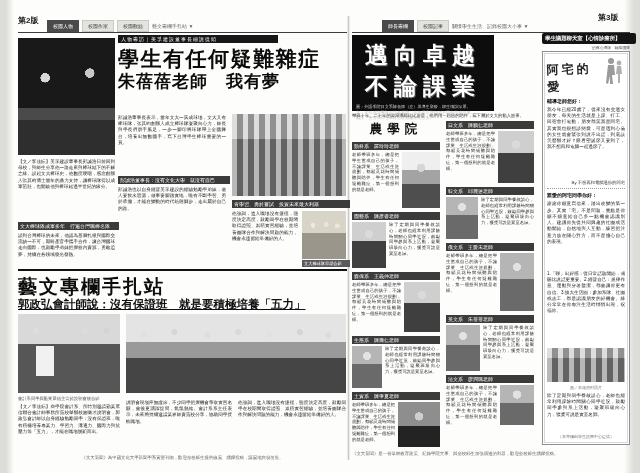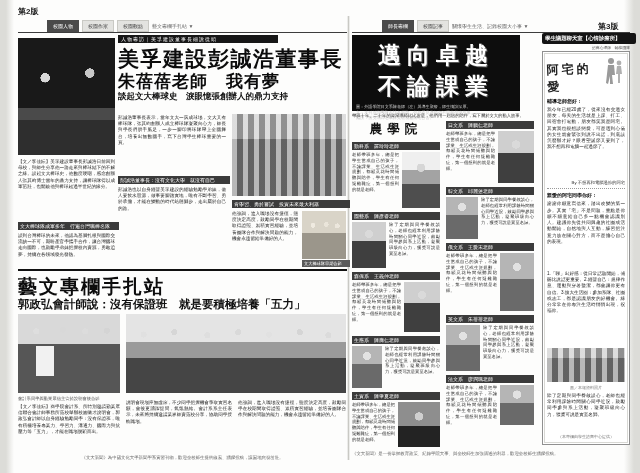--- a/index.html
+++ b/index.html
@@ -101,69 +101,68 @@
   .adsign{font-size:4.3px;color:#333;text-align:right;}
   .addiv{border-top:1px dotted #999;height:0;}
   .adcapc{font-size:4px;color:#777;text-align:center;}
 </style>
 </head>
 <body>
 
 <div id="spread">
   <div class="fold"></div>
 
-  <div class="abs pageno" style="left:18px;top:6px;text-align:center;">第2版</div>
+  <div class="abs pageno" style="left:18px;top:15px;text-align:center;">第2版</div>
   <div class="abs tabs" style="left:47px;top:20px;">
     <span class="tab active">校園人物</span>
     <span class="tab">校園作家</span>
     <span class="tab">校園觀點</span>
   </div>
   <div class="abs tabmore" style="left:152px;top:23px;">藝文專欄手扎站 ▼</div>
   <div class="abs rule" style="left:18px;top:32px;width:329px;"></div>
 
   <div class="abs ph ph-interview" style="left:18px;top:38px;width:97px;height:117px;"></div>
   <div class="abs t4" style="left:18px;top:159px;width:97px;height:60px;">【文／李佳紜】美孚建設董事長彭誠浩日前回到母校，與師生分享他一路走來與棒球結下的不解之緣。談起文大棒球史，他數度哽咽，感念創辦人張其昀博士當年的鼎力支持，讓棒球隊得以成軍茁壯，也開啟他與棒球超過半世紀的緣分。</div>
   <div class="abs bar" style="left:18px;top:222px;width:97px;">文大棒球隊成軍多年　行遍台灣職棒名隊</div>
   <div class="abs t4" style="left:18px;top:233px;width:97px;height:34px;">談到台灣棒球的未來，他認為基層扎根與國際交流缺一不可，期盼產官學攜手合作，讓台灣國球走向國際，也鼓勵學弟妹把握校內資源，勇敢追夢，持續在各領域發光發熱。</div>
 
   <div class="abs kicker" style="left:118px;top:35px;width:154px;">人物專訪｜美孚建設董事長細說從頭</div>
-  <div class="abs h1L" style="left:118px;top:45px;">美孚建設彭誠浩董事長</div>
+  <div class="abs h1L" style="left:118px;top:45px;">學生有任何疑難雜症</div>
   <div class="abs h2L" style="left:118px;top:70px;">朱蓓蓓老師　我有夢</div>
-  <div class="abs subL" style="left:118px;top:91px;">談起文大棒球史　淚眼憶張創辦人的鼎力支持</div>
 
   <div class="abs t4" style="left:118px;top:115px;width:108px;height:58px;">彭誠浩董事長表示，當年文大一落成球場，文大又有棒球隊，張其昀創辦人成立棒球隊凝聚向心力，師長與學長們胼手胝足，一步一腳印將球隊帶上全國舞台，培養出無數國手，寫下台灣學生棒球重要的一頁。</div>
   <div class="abs bar" style="left:118px;top:176px;width:108px;">彭誠浩董事長：沒有文化大學　就沒有自己</div>
   <div class="abs t4" style="left:118px;top:187px;width:108px;height:80px;">彭誠浩也以自身經營美孚建設的經驗勉勵學弟妹，做人要飲水思源，做事要腳踏實地，唯有不斷學習、勇於承擔，才能在變動的時代站穩腳步，走出屬於自己的路。</div>
   <div class="abs ph ph-conf" style="left:232px;top:114px;width:114px;height:82px;"></div>
   <div class="abs bar" style="left:232px;top:200px;width:114px;">肯學習、勇於嘗試　投資未來最大利器</div>
   <div class="abs t4" style="left:232px;top:211px;width:66px;height:56px;">他強調，進入職場沒有捷徑，態度決定高度，鼓勵同學在校期間取得證照、累積實習經驗，並培養團隊合作與解決問題的能力，機會永遠留給準備好的人。</div>
   <div class="abs ph ph-vintage" style="left:302px;top:211px;width:44px;height:48px;"></div>
   <div class="abs minibar" style="left:302px;top:260px;width:44px;">文大棒球隊早期合影</div>
 
   <div class="abs" style="left:18px;top:269px;width:329px;height:2px;background:#111;"></div>
 
   <div class="abs h1B" style="left:18px;top:274px;">藝文專欄手扎站</div>
-  <div class="abs h2B" style="left:18px;top:297px;">郭政弘會計師說：沒有保證班　就是要積極培養「五力」</div>
+  <div class="abs h2B" style="left:18px;top:297px;text-decoration:underline;">郭政弘會計師說：沒有保證班　就是要積極培養「五力」</div>
   <div class="abs ph ph-pair" style="left:18px;top:314px;width:102px;height:79px;"></div>
   <div class="abs ph ph-group" style="left:126px;top:314px;width:220px;height:79px;"></div>
   <div class="abs cap" style="left:18px;top:396px;width:102px;">會計系同學與勤業眾信主管於說明會後合影</div>
   <div class="abs t4" style="left:18px;top:404px;width:102px;height:46px;">【文／李佳紜】商學院會計系、所特別邀請勤業眾信聯合會計師事務所蒞校舉辦校園徵才說明會，郭政弘會計師以自身經驗勉勵同學：沒有保證班，唯有積極培養專業力、學習力、溝通力、國際力與抗壓力等「五力」，才能在職場脫穎而出。</div>
   <div class="abs t4" style="left:126px;top:400px;width:106px;height:50px;">說明會現場座無虛席，不少同學把握機會爭取實習名額，會後更踴躍提問，氣氛熱絡。會計系系主任表示，未來將持續邀請業界師資蒞校分享，協助同學接軌職場。</div>
   <div class="abs t4" style="left:238px;top:400px;width:108px;height:50px;">他強調，進入職場沒有捷徑，態度決定高度，鼓勵同學在校期間取得證照、累積實習經驗，並培養團隊合作與解決問題的能力，機會永遠留給準備好的人。</div>
   <div class="abs footerline" style="left:18px;top:455px;width:329px;">《文大新聞》為中國文化大學新聞學系實習刊物，歡迎全校師生提供線索、踴躍投稿，讓園地愈發茁壯。</div>
 
   <div class="abs tabs" style="left:382px;top:20px;">
     <span class="tab active">師長專欄</span>
     <span class="tab">校園記事</span>
   </div>
   <div class="abs tabmore" style="left:452px;top:23px;">關懷學生生活、記錄校園大小事 ▼</div>
-  <div class="abs pageno" style="left:598px;top:21px;">第3版</div>
+  <div class="abs pageno" style="left:598px;top:12px;">第3版</div>
   <div class="abs rule" style="left:352px;top:32px;width:278px;"></div>
 
-  <div class="abs blackbox" style="left:352px;top:35px;width:168px;height:76px;padding-top:5px;box-sizing:border-box;">
+  <div class="abs blackbox" style="left:352px;top:35px;width:142px;height:76px;padding-top:5px;box-sizing:border-box;">
     <div class="bigwhite">邁向卓越</div>
     <div class="bigwhite">不論課業</div>
     <div style="padding:2px 4px 0;">
       <div class="boxnote">圖：外語學院日文系陳老師（左）與導生聚餐，師生情誼深厚。</div>
       <div class="boxnote">文：本刊採訪團隊走訪各學院，帶您看見導師們不同的帶班故事。</div>
       <div class="boxnote">編按：獲獎導師名單詳見教務處網站公告。</div>
     </div>
   </div>
   <div class="abs t42" style="left:352px;top:114px;width:180px;height:6px;white-space:nowrap;"></div>
   <div class="abs t42" style="left:352px;top:113px;width:180px;height:7px;white-space:nowrap;">帶班十年、二十年的資深導師比比皆是，他們用一屆屆的陪伴，寫下屬於文大的動人故事。</div>

